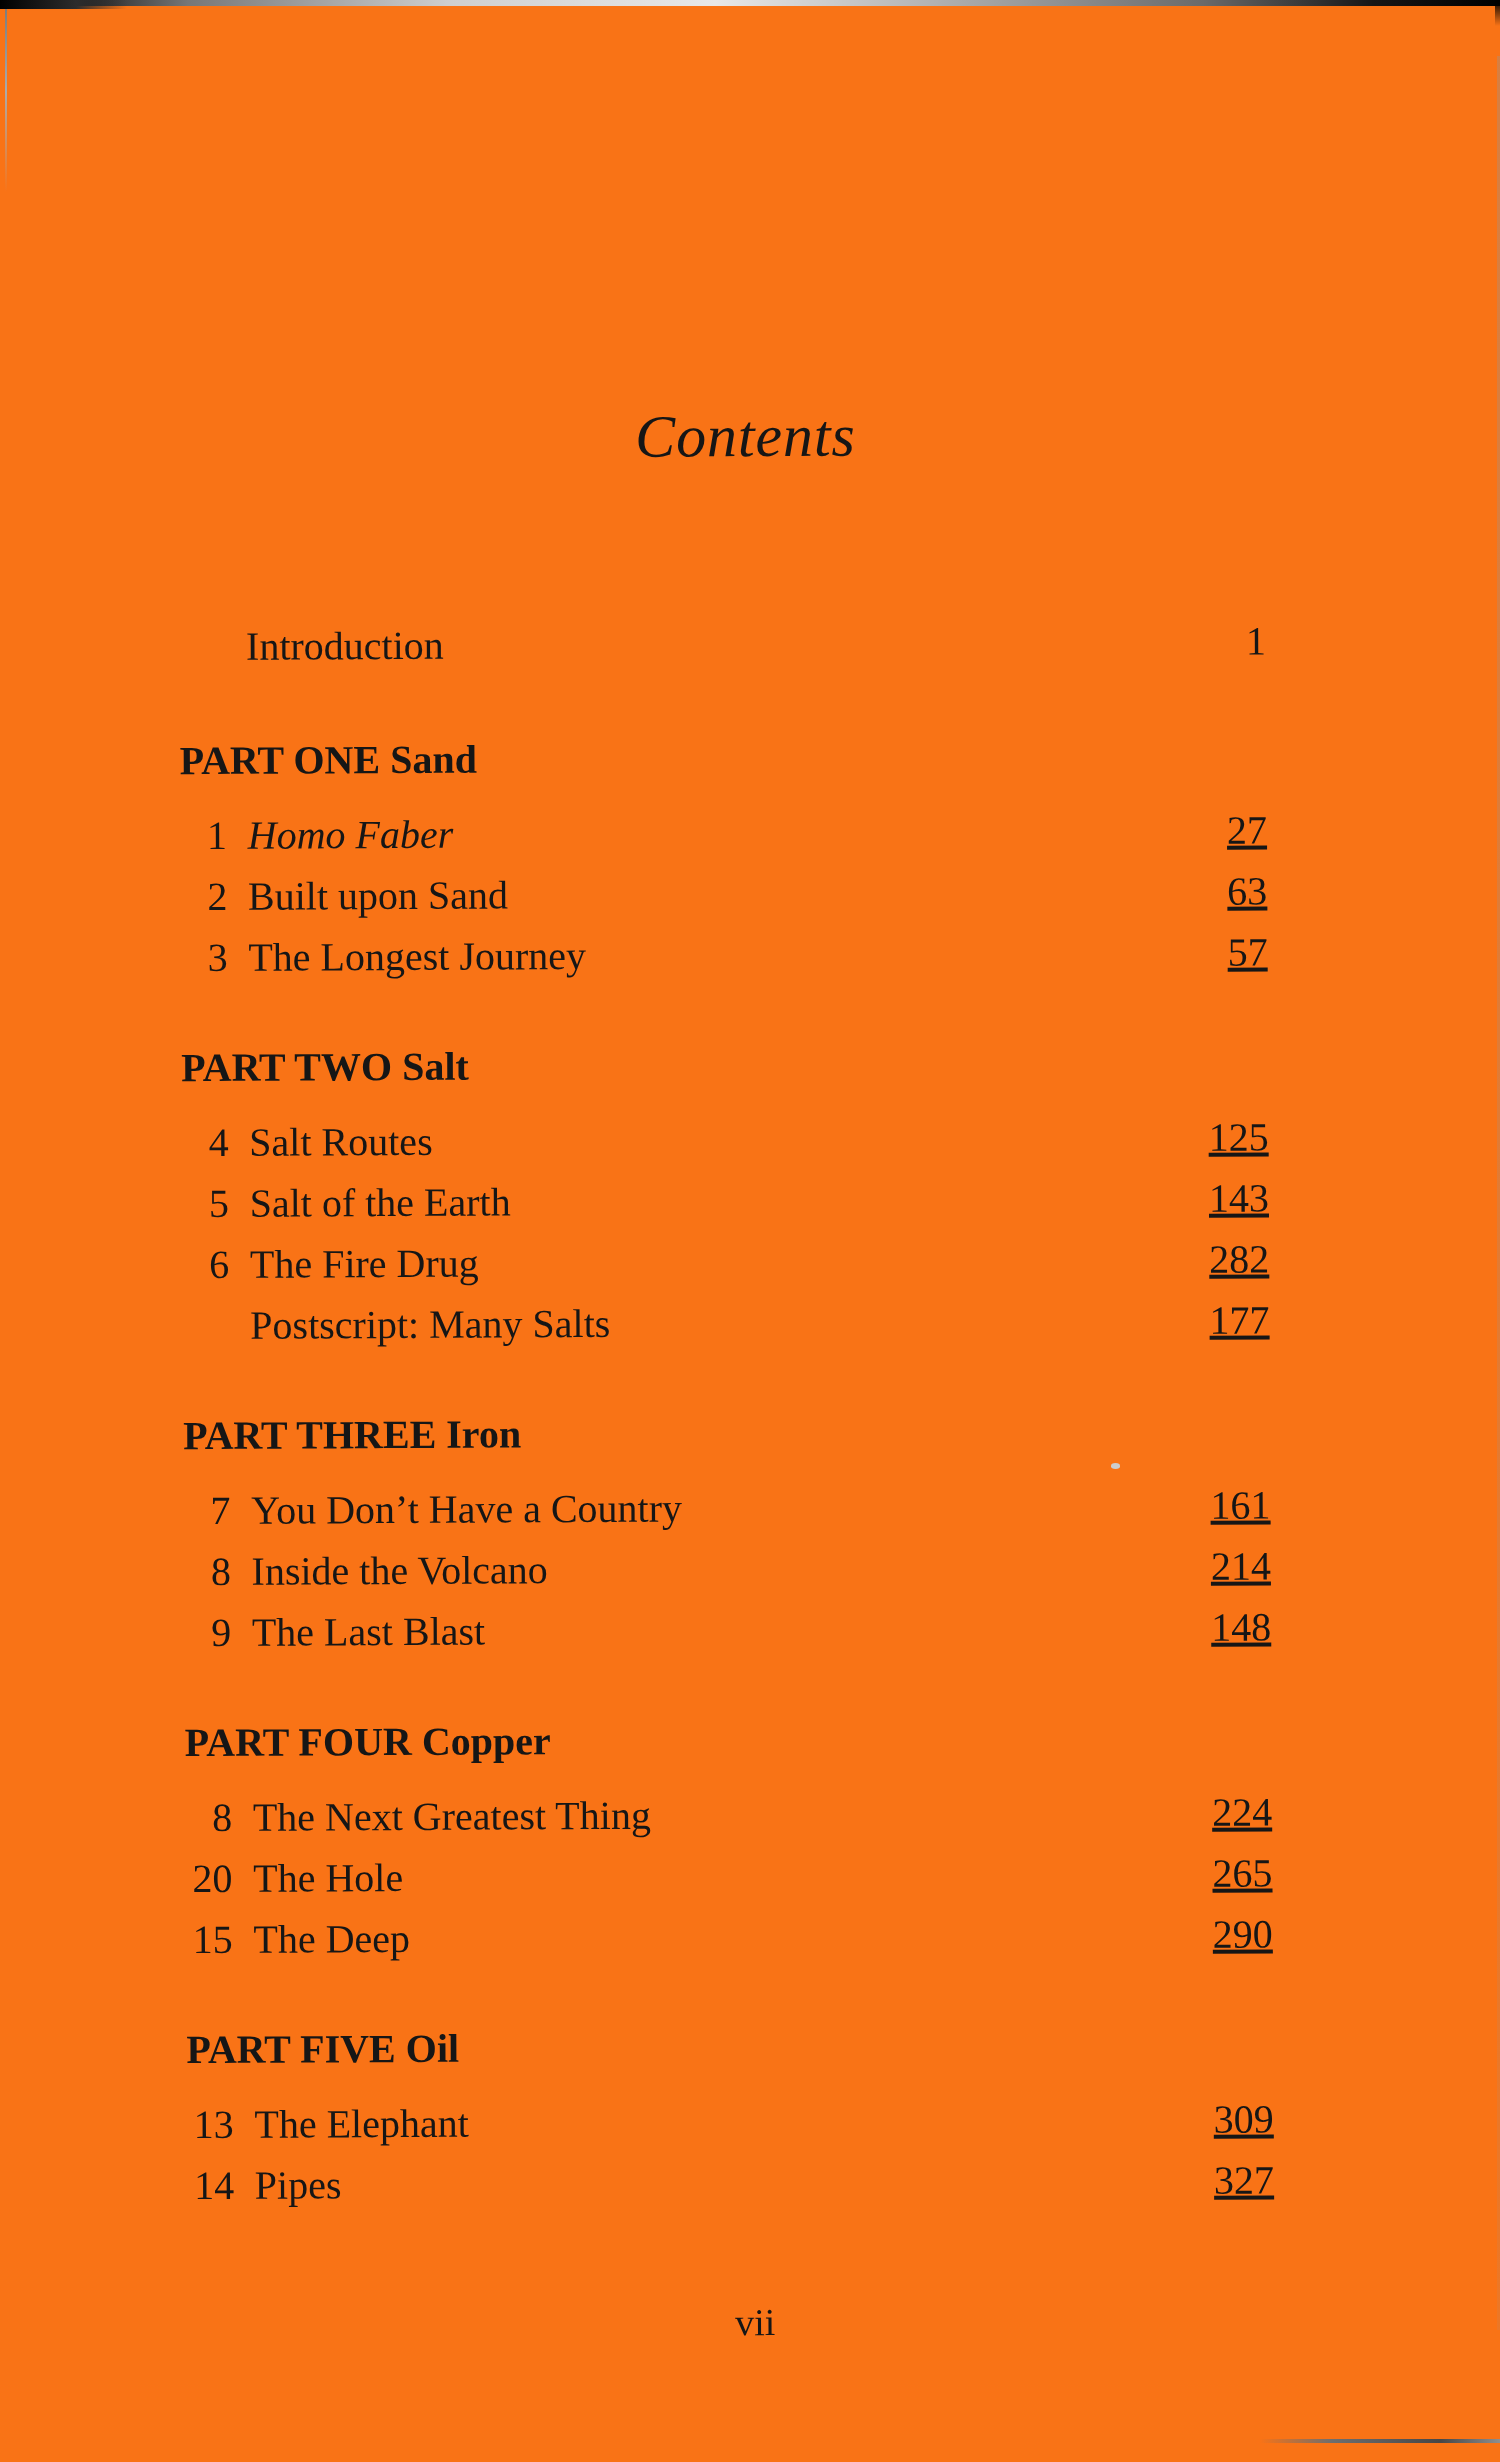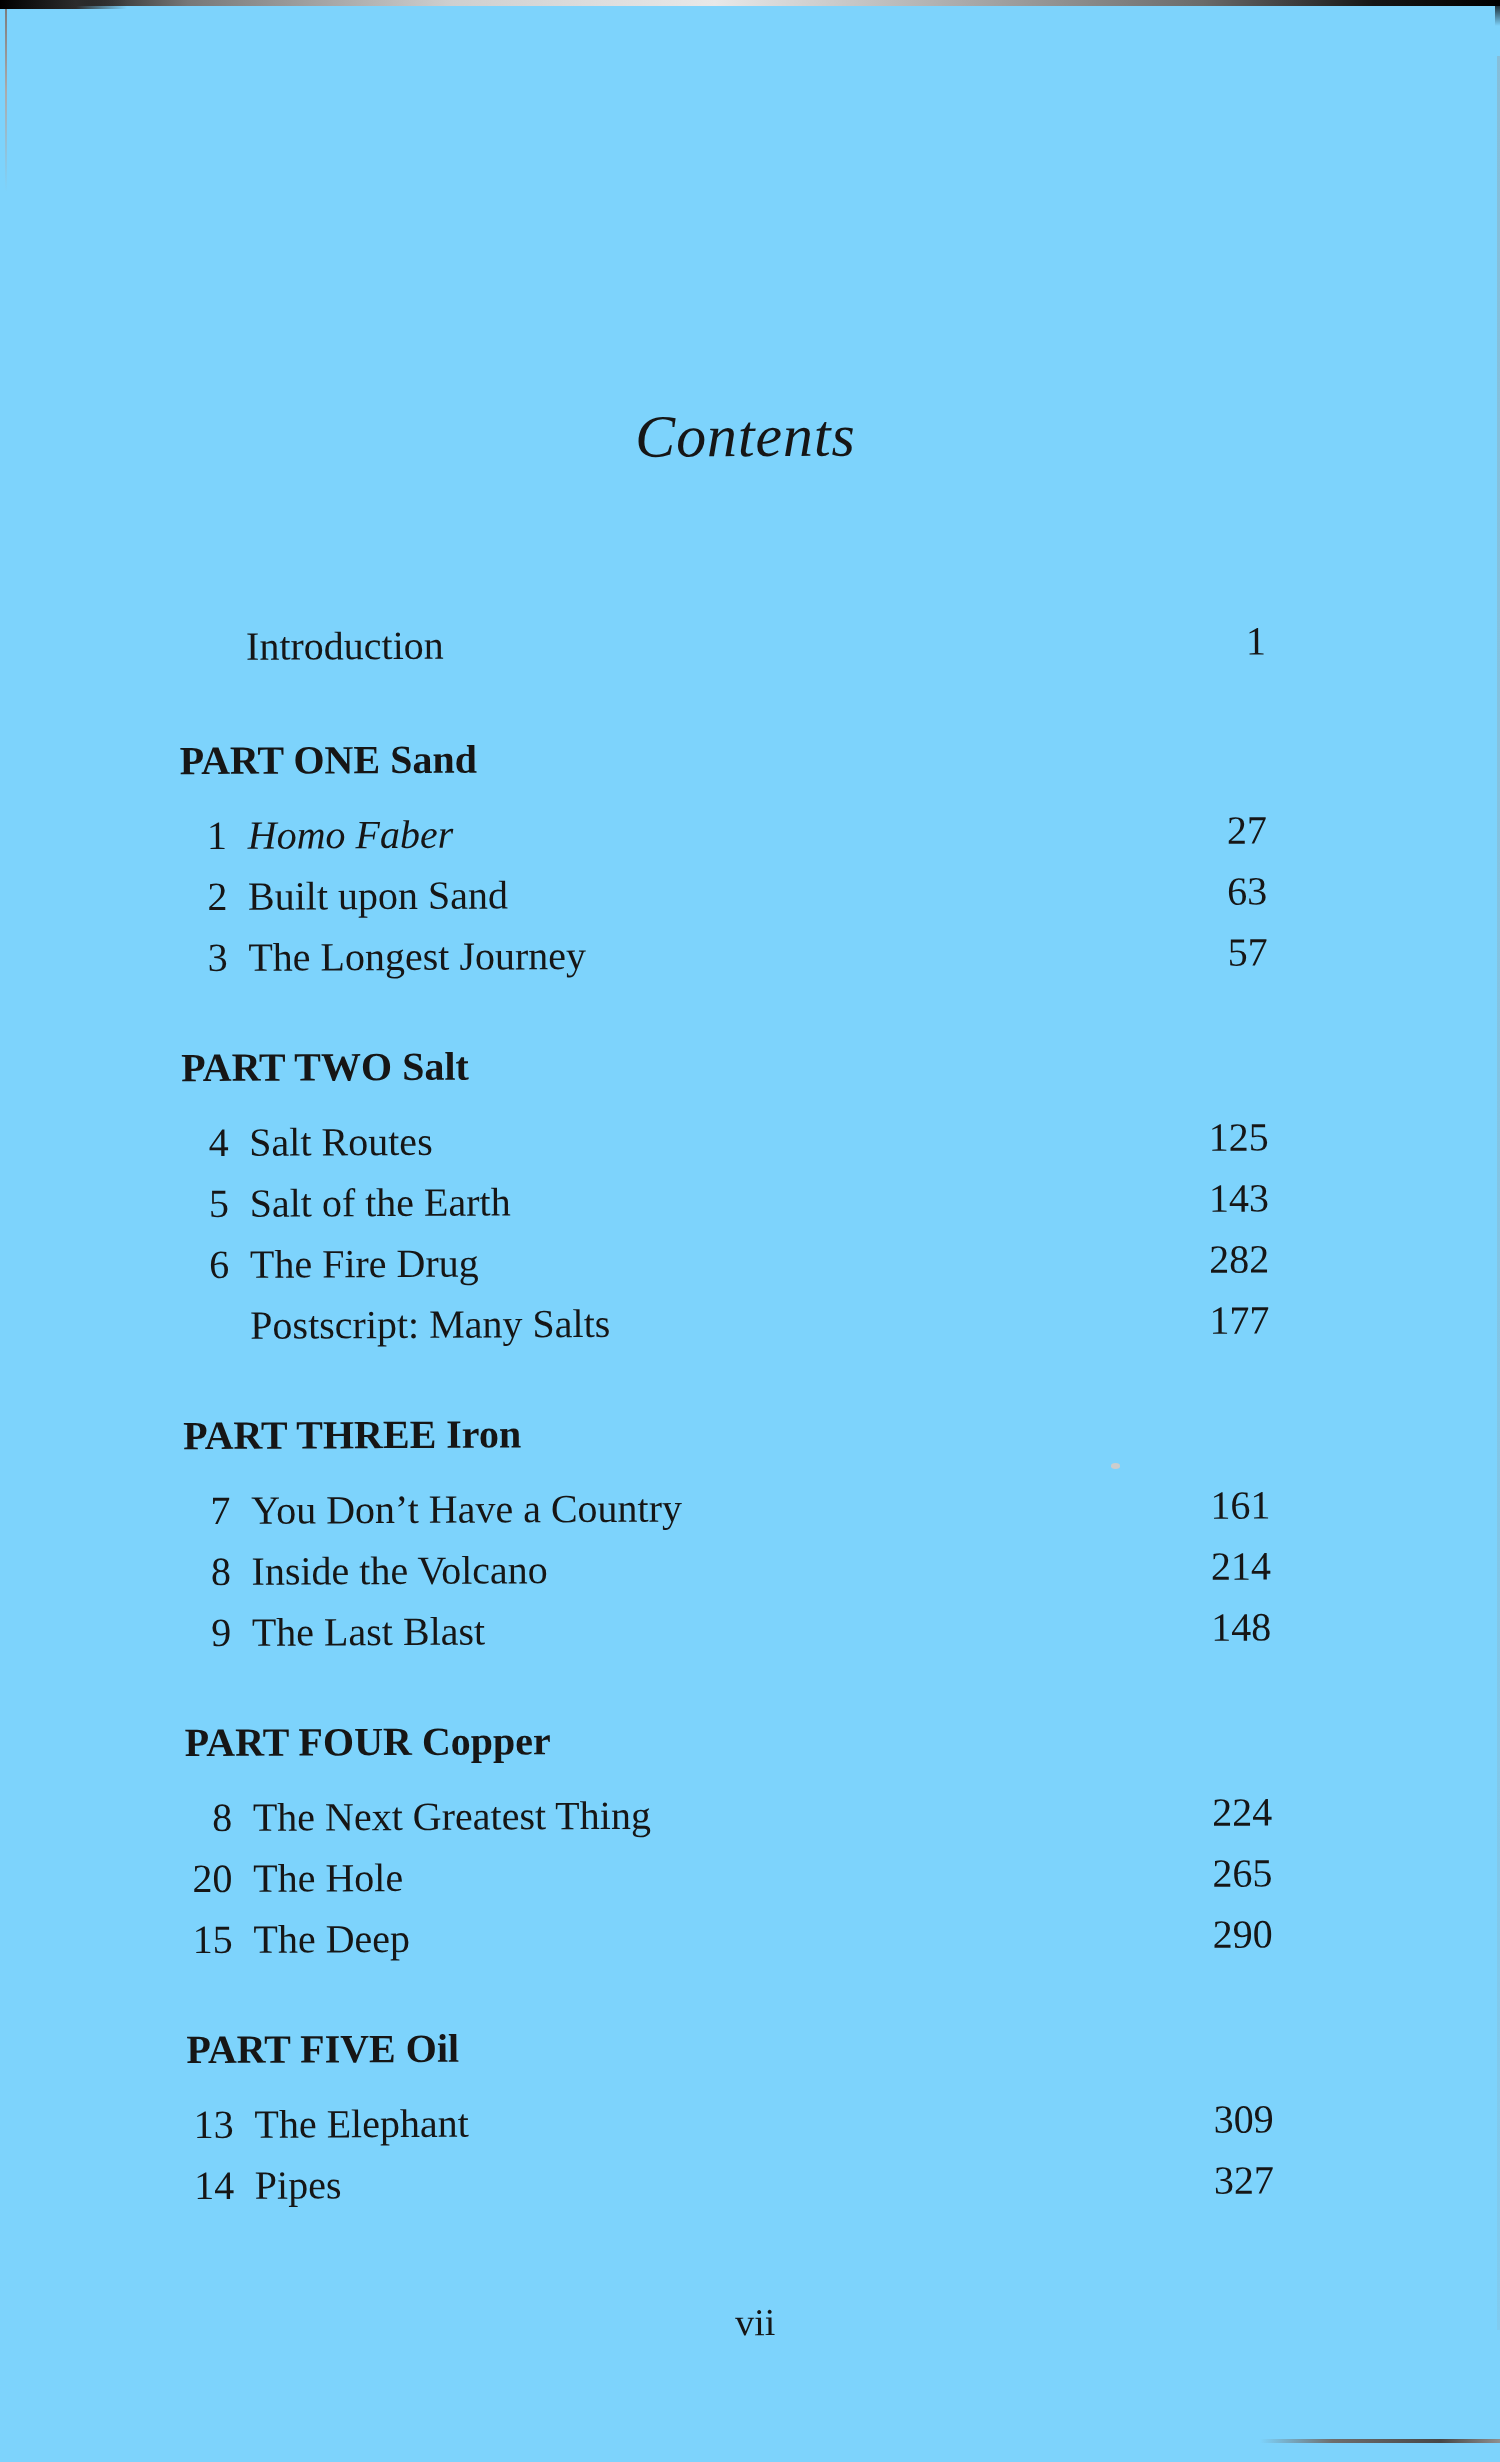--- a/index.html
+++ b/index.html
@@ -1,18 +1,18 @@
 <!DOCTYPE html>
 <html style="font-size:15px"><head>
 <meta charset="utf-8">
 <style>
   html,body { margin:0; padding:0; background:#ffffff; }
   .page {
     position:relative; width:1501px; height:2462px;
-    background:#7dd3fc; overflow:hidden;
+    background:#f97316; overflow:hidden;
     font-family:"Liberation Serif", serif; color:#161616;
   }
   .content {
     position:absolute; top:0; left:0; width:100%; height:100%;
     transform:rotate(-0.3deg); transform-origin:207px 1410px;
   }
   .doc-title {
     margin:404px 0 0 0; padding:0; text-align:center;
     font-style:italic; font-weight:400; font-size:60px; line-height:71px;
     letter-spacing:0.9px;
@@ -27,21 +27,21 @@
   .part-heading {
     margin:0 0 14px 183px; padding:0;
     font-weight:700; font-size:40px; line-height:61px;
   }
   .row {
     display:flex; margin:0 231px 0 183px;
     font-size:40px; line-height:61px;
   }
   .row .num { width:47px; text-align:right; flex:0 0 auto; }
   .row .t { margin-left:20.7px; }
-  .row .pg { margin-left:auto; }
+  .row .pg { margin-left:auto;text-decoration:underline; }
   .t.italic { font-style:italic; }
   .folio { margin-top:86px; text-align:center; font-size:38px; line-height:47px; }
 
   
   .edge-top {
     position:absolute; top:0; left:0; right:0; height:5.6px;
     background:linear-gradient(to right,
       #0a0a0a 0px, #222 85px, #777 188px, #cfcfcf 451px, #e8e8e8 715px,
       #b5b5b5 921px, #6a6a6a 1203px, #161616 1373px, #000 100%);
   }

